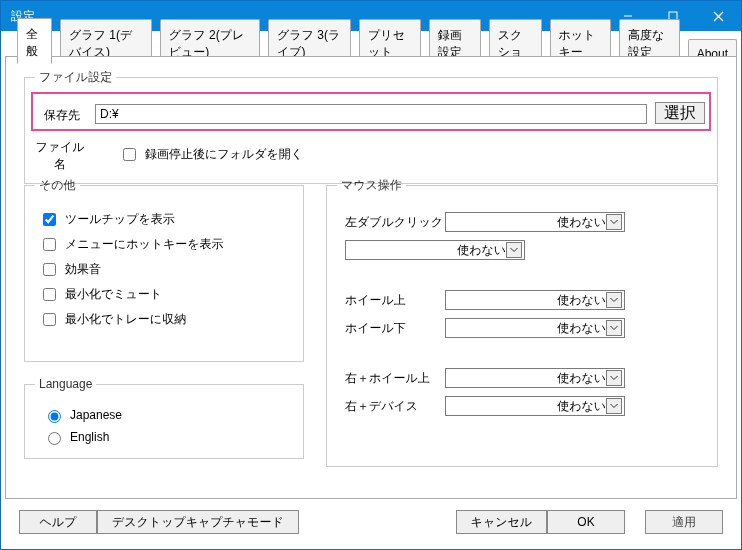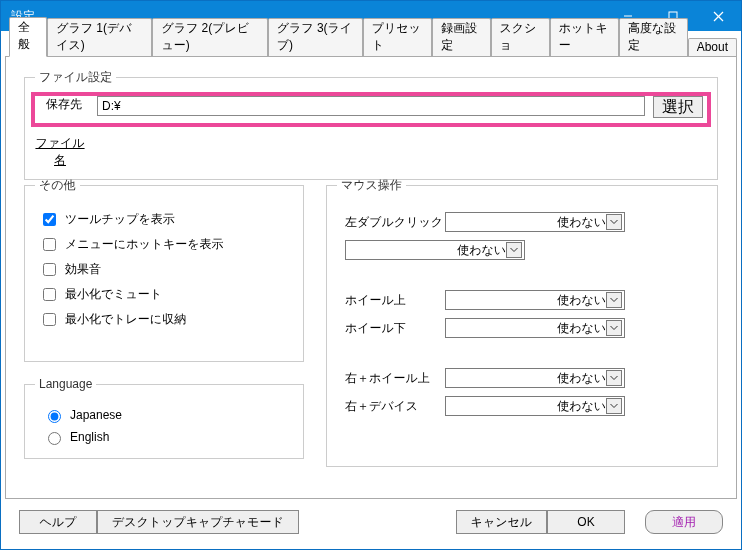--- a/index.html
+++ b/index.html
@@ -5,28 +5,28 @@
   * { box-sizing: border-box; font-family: "MS UI Gothic","Meiryo UI","Yu Gothic UI",sans-serif; }
   body { margin:0; background:#fff; }
   .window { width:742px; height:550px; border:1px solid #0a6fc2; background:#f0f0f0; display:flex; flex-direction:column; }
   .titlebar { height:30px; background:#0a84d8; color:#fff; display:flex; align-items:center; padding:0 0 0 10px; font-size:12px; }
   .titlebar .title { flex:1; }
   .winbtns { display:flex; height:100%; }
   .winbtn { width:45px; display:flex; align-items:center; justify-content:center; font-size:14px; color:#fff; }
   .winbtn.close { width:46px; }
   .client { flex:1; background:#fff; padding:3px 4px 4px 4px; display:flex; flex-direction:column; }
   .tabs { display:flex; align-items:flex-end; font-size:12px; padding-left:4px; gap:0; height:22px; }
-  .tab { padding:1px 8px 3px 8px; border:1px solid #aaa; border-bottom:none; background:#f5f5f5; margin-right:0px; border-radius:2px 2px 0 0; position:relative; top:1px; }
+  .tab { padding:7px 8px 3px 8px; border:1px solid #aaa; border-bottom:none; background:#f5f5f5; margin-right:0px; border-radius:2px 2px 0 0; position:relative; top:8px;margin-left:8px; }
   .tab.active { background:#fff; border-bottom:1px solid #fff; z-index:2; }
   .tabcontent { flex:1; border:1px solid #aaa; background:#fff; margin-top:0; position:relative; }
   fieldset { border:1px solid #ccc; margin:0; padding:10px 10px 10px 10px; font-size:12px; }
   legend { font-size:12px; padding:0 4px; color:#333; }
   .file-fs { position:absolute; left:18px; top:12px; right:18px; }
-  .highlight { border:4px solid #ec4899; padding:0 4px 5px 4px; margin:-4px -4px 8px -4px; display:flex; align-items:flex-start; gap:8px; }
-  .row { display:flex; align-items:flex-start; margin-top:2px;text-decoration:underline; }
+  .highlight { border:2px solid #ec4899; padding:8px 4px 5px 4px; margin:-4px -4px 8px -4px; display:flex; align-items:flex-end; gap:8px; }
+  .row { display:flex; align-items:flex-start; margin-top:2px; }
   .lbl { width:50px; text-align:center; }
   input[type=text].field { font-size:12px; height:20px; border:1px solid #888; padding:1px 4px; background:#fff; }
   .save-path { flex:1; }
   .file-name { width:110px; }
   button.small { font-size:16px; height:22px; border:1px solid #888; background:#efefef; padding:0 8px; }
   .other-fs { position:absolute; left:18px; top:120px; width:280px; height:185px; }
   .lang-fs { position:absolute; left:18px; top:320px; width:280px; height:82px; }
   .mouse-fs { position:absolute; left:320px; top:120px; right:18px; height:290px; }
   .chk { display:flex; align-items:center; gap:6px; margin:6px 0 6px 4px; font-size:12px; }
   .chk input { width:13px; height:13px; }
@@ -34,21 +34,21 @@
   .mouse-row { display:flex; align-items:center; margin:8px 0 8px 8px; font-size:12px; }
   .mouse-row .mlabel { width:100px; }
   .combo { width:180px; height:20px; border:1px solid #7a7a7a; background:#fff; display:flex; align-items:center; padding:0 2px 0 4px; font-size:12px; position:relative; }
   .combo .val { flex:1;text-align:right; }
   .combo .arrow { width:16px; height:16px; border:1px solid #7a7a7a; background:#efefef; display:flex; align-items:center; justify-content:center; }
   .combo .arrow svg { width:8px; height:8px; }
   .footer { height:46px; border-top:0; display:flex; align-items:center; padding:0 14px; background:#fff; }
   .footer .spacer { flex:1; }
   button.btn { font-size:12px; height:24px; border:1px solid #888; background:#efefef; padding:0 14px; min-width:78px; }
   button.btn.wide { min-width:150px; }
-  button.btn:disabled { color:#a21caf;border-radius:9px; }
+  button.btn:disabled { color:#404040; }
   .gap { height:14px; }
 </style>
 </head>
 <body>
 
 <div class="window">
   <div class="titlebar">
     <span class="title">設定</span>
     <div class="winbtns">
       <div class="winbtn">
@@ -92,20 +92,24 @@
 
         <div class="highlight">
           <span class="lbl">保存先</span>
           <input type="text" class="field save-path" value="D:¥" style="">
           <button class="small">選択</button>
         </div>
 
         <div class="row">
           <span class="lbl">ファイル名</span>
           <span style="width:30px"></span>
+          <label class="chk">
+            <input type="checkbox" style="">
+            <span>録画停止後にフォルダを開く</span>
+          </label>
         </div>
       </fieldset>
 
       <fieldset class="other-fs">
         <legend>その他</legend>
         <label class="chk">
             <input type="checkbox" checked="" style="">
             <span>ツールチップを表示</span>
           </label>
         <label class="chk">

